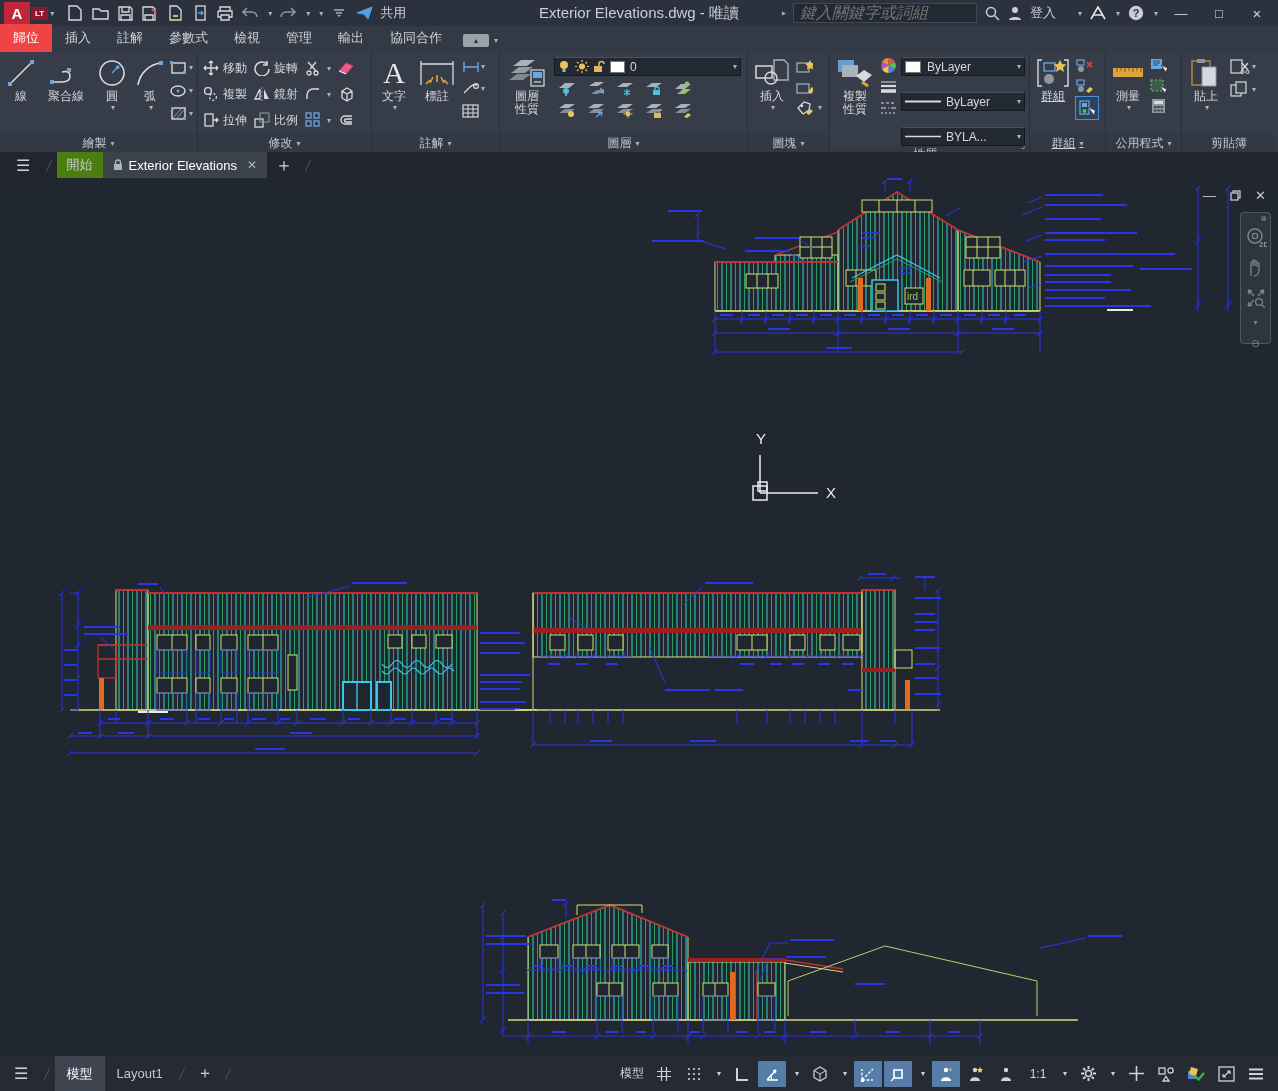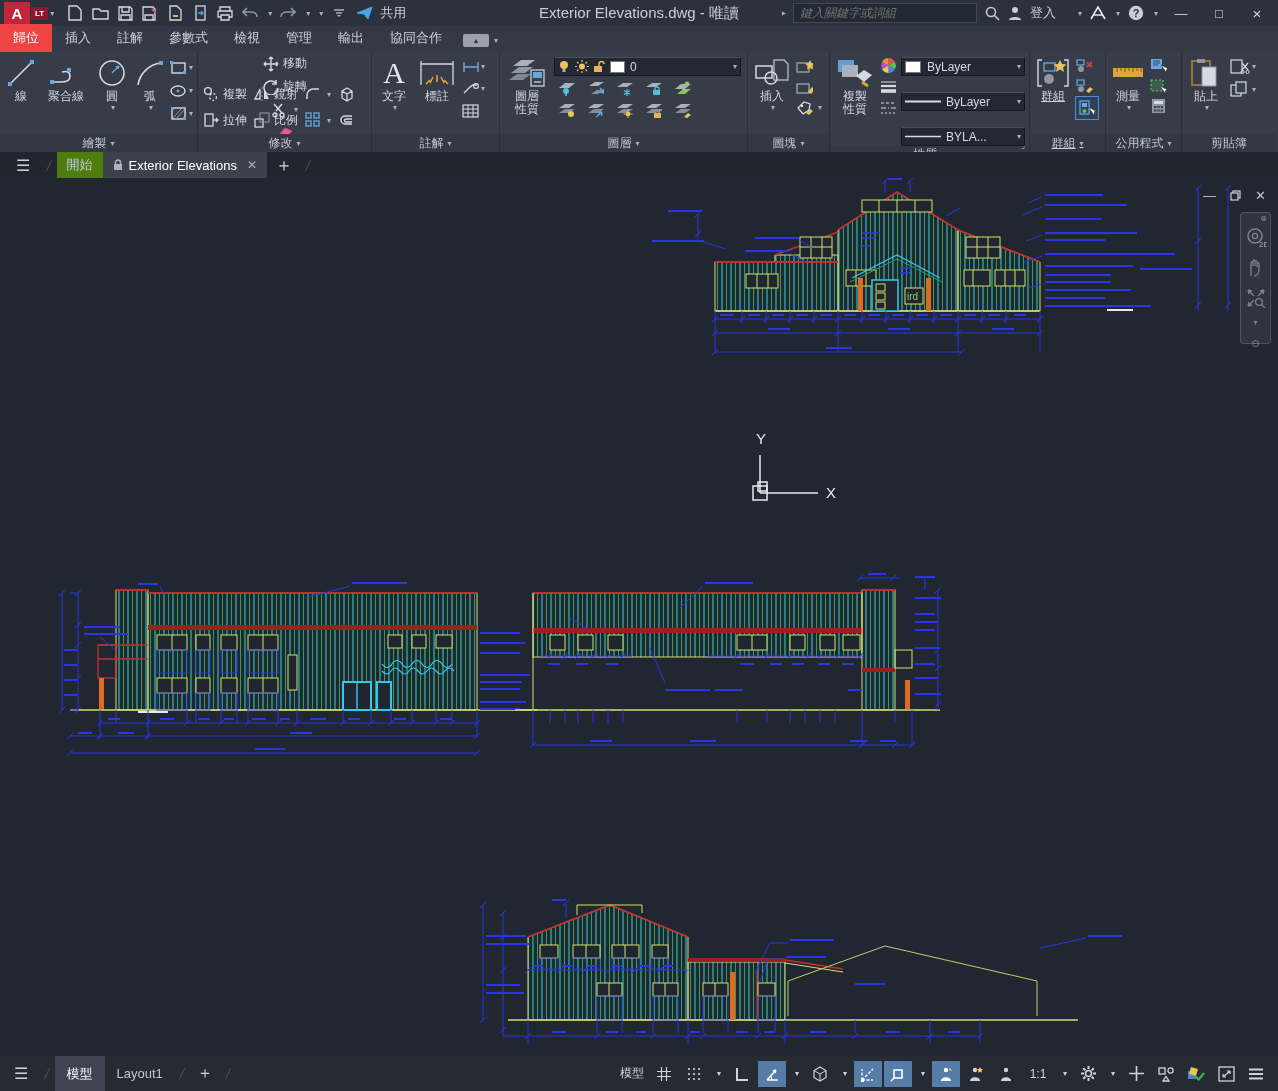--- a/index.html
+++ b/index.html
@@ -11,21 +11,21 @@
   svg{display:block;}
 
   
   .titlebar{left:0;top:0;width:1278px;height:26px;background:#2b323d;display:flex;align-items:center;}
   .acadlogo{width:26px;height:22px;background:#c2263b;color:#fff;font-weight:bold;font-size:15px;display:flex;align-items:center;justify-content:center;margin-left:4px;}
   .ltbadge{background:#8e1730;color:#fff;font-size:8px;font-weight:bold;padding:2px 4px;margin-left:1px;}
   .qat{display:flex;align-items:center;gap:7px;margin-left:12px;}
   .qat .ic{width:18px;height:18px;display:flex;align-items:center;justify-content:center;}
   .ttl{position:absolute;left:0;right:0;text-align:center;color:#c9ced6;font-size:15px;pointer-events:none;}
   .tb-right{margin-left:auto;display:flex;align-items:center;gap:8px;padding-right:6px;}
-  .searchbox{width:170px;height:18px;background:#232933;border:1px solid #414955;color:#8a919b;font-style:italic;font-size:12px;padding:0 6px;outline:none;}
+  .searchbox{width:170px;height:18px;background:#232933;border:1px solid #414955;color:#8a919b;font-style:italic;font-size:16px;padding:0 6px;outline:none;}
   .winbtn{width:30px;height:22px;display:flex;align-items:center;justify-content:center;color:#d6dae0;font-size:13px;}
 
   
   .rtabs{left:0;top:26px;width:1278px;height:26px;background:#333a45;display:flex;align-items:flex-end;}
   .rtab{padding:5px 13px;color:#ccd1d8;font-size:13px;}
   .rtab.active{background:#ef4444;color:#fff;}
   .rtab-tools{margin-left:8px;display:flex;align-items:center;gap:3px;padding-bottom:5px;}
   .rtab-box{width:26px;height:13px;background:#9aa1aa;border-radius:2px;display:flex;align-items:center;justify-content:center;color:#2b323d;font-size:7px;}
 
   
@@ -269,21 +269,21 @@
         </div>
       </div>
       <div class="plabel">
           <span>繪製</span>
           <span class="dd">▾</span>
         </div>
     </div>
 
     <div class="panel" style="width:174px;">
       <div class="pbody" style="display:block;padding-top:3px;">
-        <div class="row" style="gap:6px;height:26px;flex-direction:column;">
+        <div class="row" style="gap:6px;height:26px;">
           <div class="hbtn">
               <span class="sico">
                 <svg width="16" height="16">
                   <path d="M8 1v14M1 8h14M8 1l-2 2M8 1l2 2M8 15l-2-2M8 15l2-2M1 8l2-2M1 8l2 2M15 8l-2-2M15 8l-2 2" stroke="#d6dae0" stroke-width="1.4" fill="none"></path>
                 </svg>
               </span>
               <span>移動</span>
             </div>
           <div class="hbtn">
               <span class="sico">

